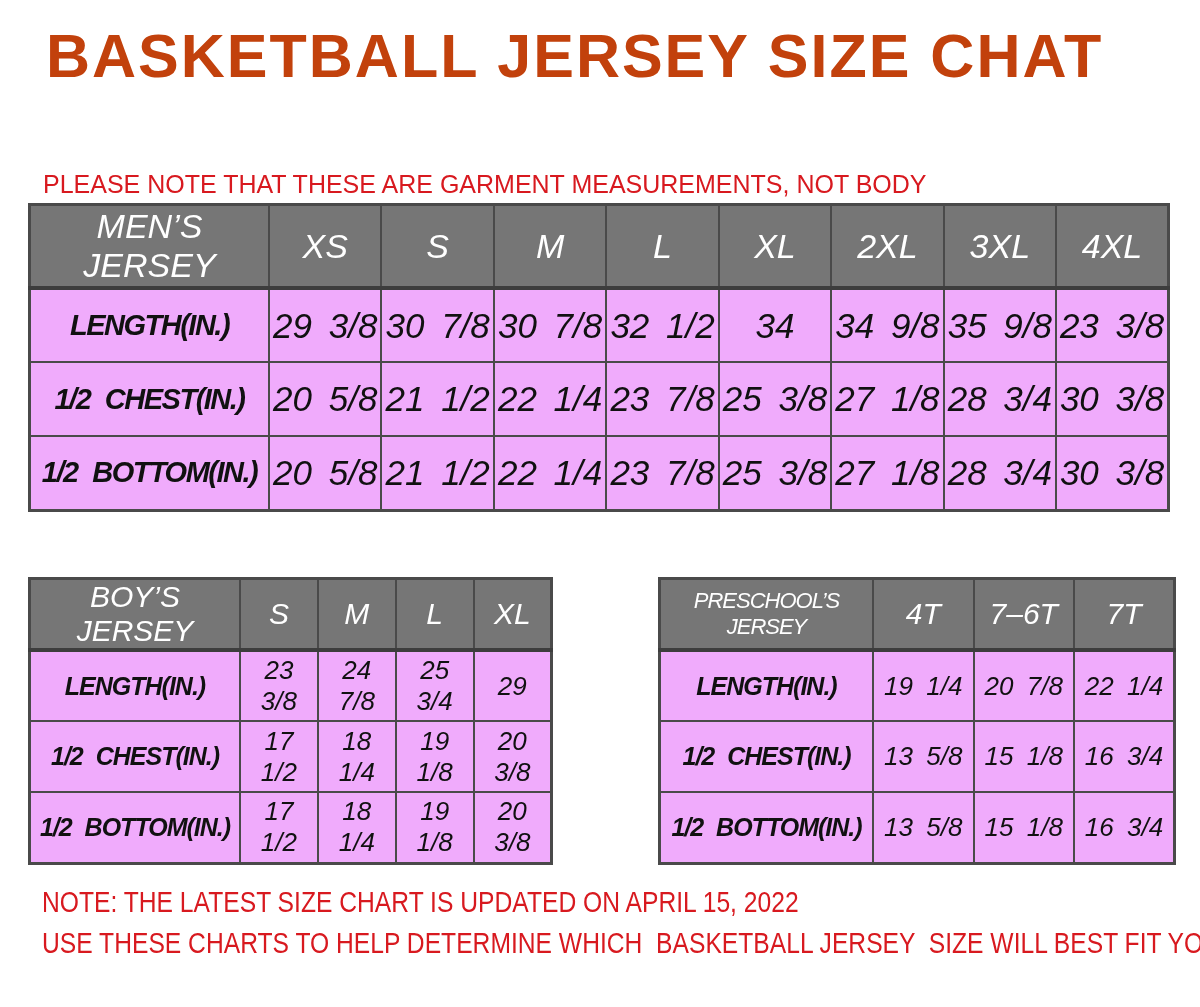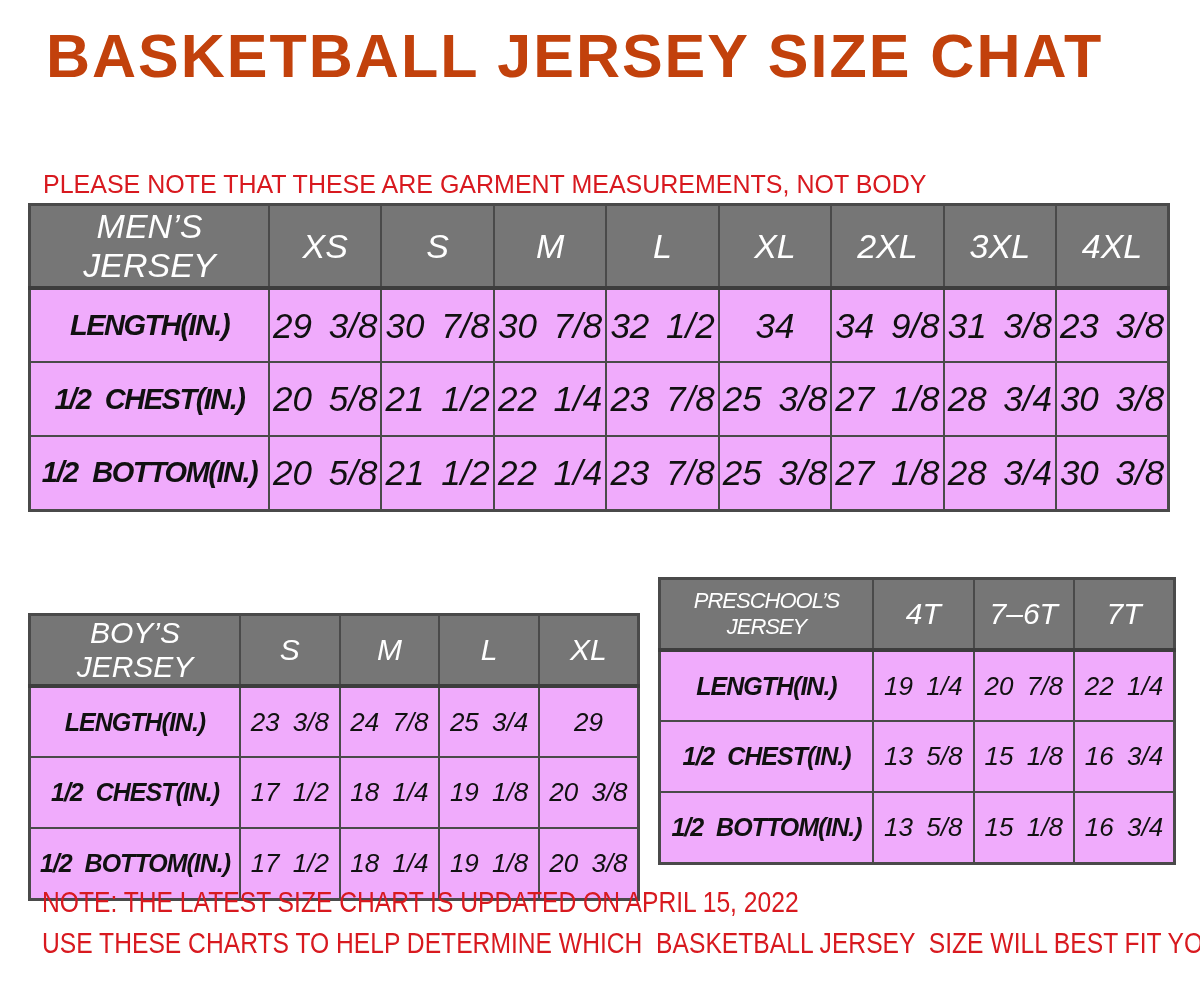--- a/index.html
+++ b/index.html
@@ -55,21 +55,21 @@
     border-bottom: 4px solid #3d3d3d;
   }
   
   #mens-table { left: 28px; top: 203px; width: 1142px; }
   #mens-table thead th { height: 80px; font-size: 34px; }
   #mens-table th:first-child { width: 237px; }
   #mens-table tbody tr { height: 74px; }
   #mens-table td.row-label { font-size: 29px; font-weight: bold; letter-spacing: -1.5px; word-spacing: 8px; white-space: nowrap; }
   #mens-table td.value-cell { font-size: 35px; word-spacing: 7px; }
   
-  #boys-table { left: 28px; top: 577px; width: 612px; margin-top: 36px; }
+  #boys-table { left: 28px; top: 577px; width: 525px; }
   #preschool-table { left: 658px; top: 577px; width: 518px; }
   .t-small thead th { height: 68px; font-size: 30px; }
   .t-small tbody tr { height: 71px; }
   #boys-table th:first-child { width: 208px; }
   #preschool-table th:first-child { width: 211px; font-size: 22px; letter-spacing: -1px; }
   .t-small td.row-label { font-size: 25px; font-weight: bold; letter-spacing: -1px; word-spacing: 7px; white-space: nowrap; }
   .t-small td.value-cell { font-size: 26px; word-spacing: 6px; }
   
   .footnote {
     position: absolute;
@@ -110,21 +110,21 @@
     </thead>
     <tbody>
       <tr>
         <td class="row-label">LENGTH(IN.)</td>
         <td class="value-cell">29 3/8</td>
         <td class="value-cell">30 7/8</td>
         <td class="value-cell">30 7/8</td>
         <td class="value-cell">32 1/2</td>
         <td class="value-cell">34</td>
         <td class="value-cell">34 9/8</td>
-        <td class="value-cell">31 3/8</td>
+        <td class="value-cell">35 9/8</td>
         <td class="value-cell">23 3/8</td>
       </tr>
       <tr>
         <td class="row-label">1/2 CHEST(IN.)</td>
         <td class="value-cell">20 5/8</td>
         <td class="value-cell">21 1/2</td>
         <td class="value-cell">22 1/4</td>
         <td class="value-cell">23 7/8</td>
         <td class="value-cell">25 3/8</td>
         <td class="value-cell">27 1/8</td>

